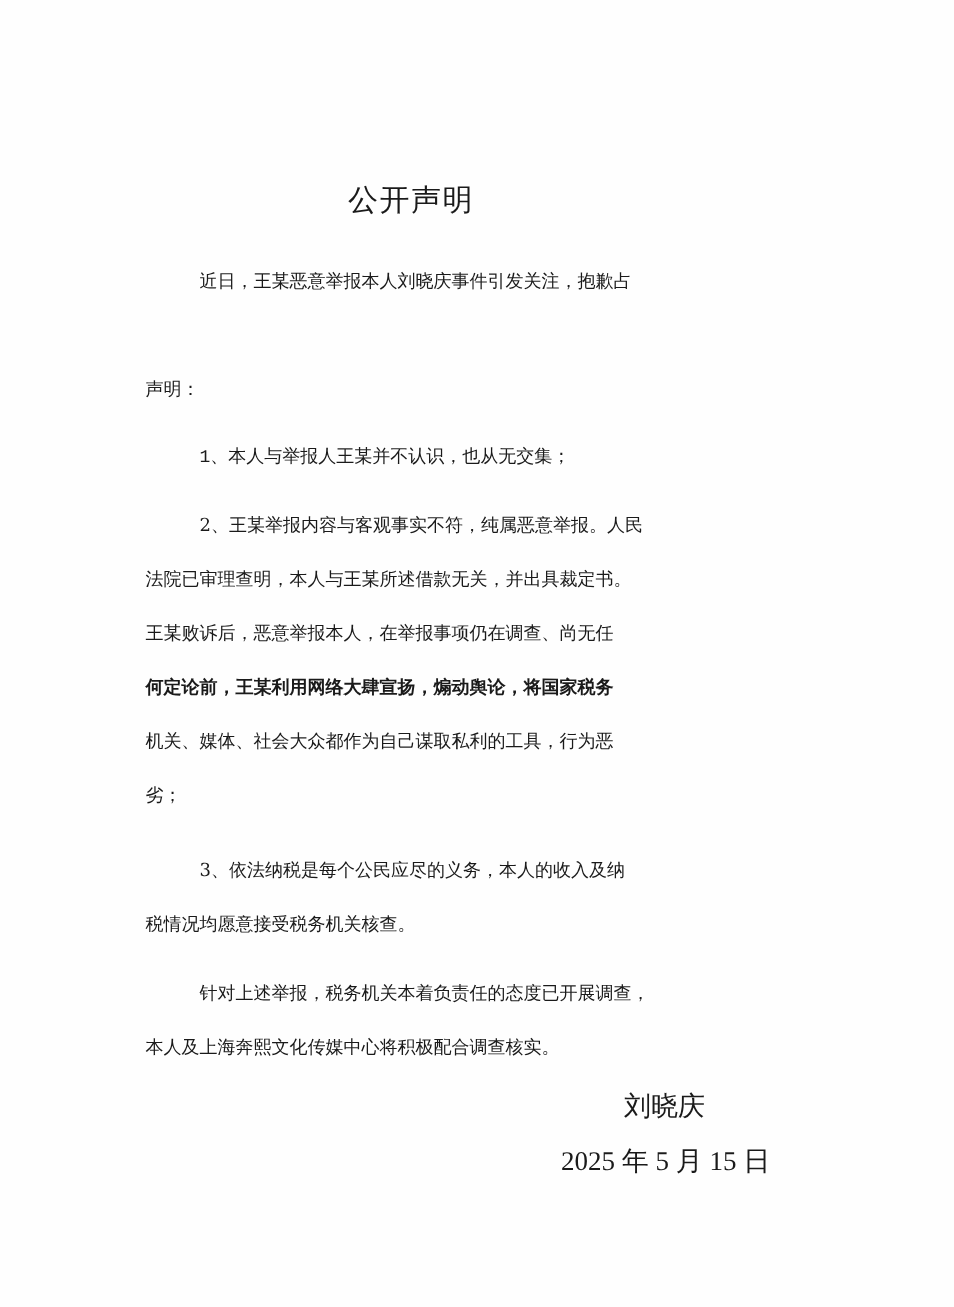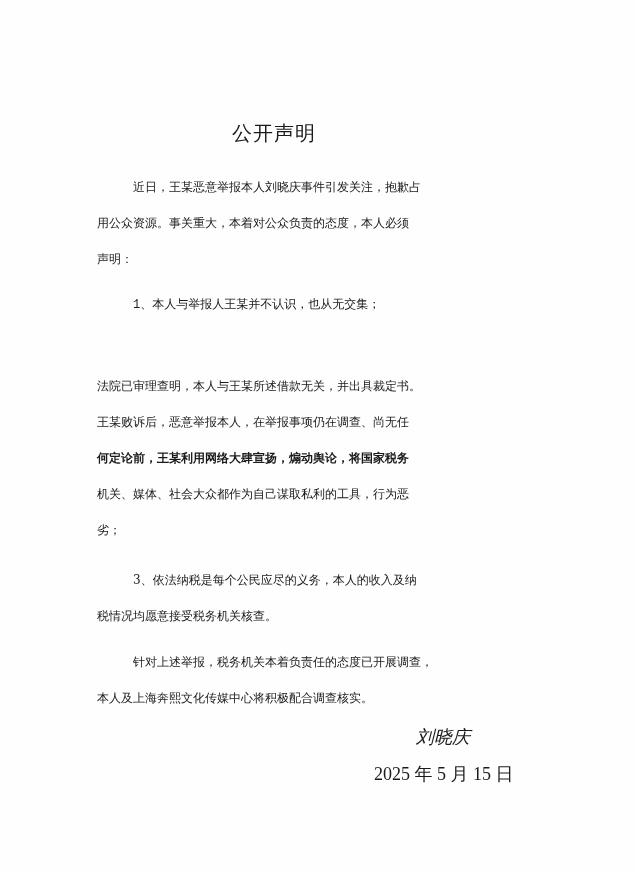--- a/index.html
+++ b/index.html
@@ -3,35 +3,35 @@
 <meta charset="utf-8">
 <style>
   html, body { margin: 0; padding: 0; background: #ffffff; }
   body { width: 636px; height: 871px; position: relative; overflow: hidden;
          font-family: "DejaVu Serif", "Liberation Serif", serif; color: #1a1a1a; }
   .page { position: absolute; left: 0; top: 0; width: 636px; height: 871px; background: #fefefe; }
   .title { position: absolute; top: 120px; left: 0; width: 548px; text-align: center;
            font-size: 20px; letter-spacing: 1px; }
   .line { position: absolute; left: 97px; font-size: 12px; white-space: nowrap; height: 26px; line-height: 26px; }
   .indent { left: 133px; }
-  .sig { position: absolute; left: 416px; top: 725px; font-size: 18px; font-style: italic; }
+  .sig { position: absolute; left: 416px; top: 725px; font-size: 18px; }
   .date { position: absolute; left: 374px; top: 762px; font-size: 18px; font-family: "Liberation Serif", serif; }
 </style>
 </head>
 <body>
 
 <div class="page">
   <div class="title">公开声明</div>
 
   <div class="line indent" style="top:174px;">近日，王某恶意举报本人刘晓庆事件引发关注，抱歉占</div>
-  <div class="line" style="top:210px;">用公众资源。事关重大，本着对公众负责的态度，本人必须</div>
   <div class="line" style="top:246px;">声明：</div>
 
   <div class="line indent" style="top:292px;font-family:Liberation Mono, monospace;">1、本人与举报人王某并不认识，也从无交集；</div>
 
+  <div class="line indent" style="top:337px;">2、王某举报内容与客观事实不符，纯属恶意举报。人民</div>
   <div class="line" style="top:409px;">王某败诉后，恶意举报本人，在举报事项仍在调查、尚无任</div>
   <div class="line" style="top:373px;">法院已审理查明，本人与王某所述借款无关，并出具裁定书。</div>
   <div class="line" style="top:445px;font-weight:bold;">何定论前，王某利用网络大肆宣扬，煽动舆论，将国家税务</div>
   <div class="line" style="top:481px;">机关、媒体、社会大众都作为自己谋取私利的工具，行为恶</div>
   <div class="line" style="top:517px;">劣；</div>
 
   <div class="line indent" style="top:567px;">3、依法纳税是每个公民应尽的义务，本人的收入及纳</div>
   <div class="line indent" style="top:649px;">针对上述举报，税务机关本着负责任的态度已开展调查，</div>
 
   <div class="line" style="top:603px;">税情况均愿意接受税务机关核查。</div>

